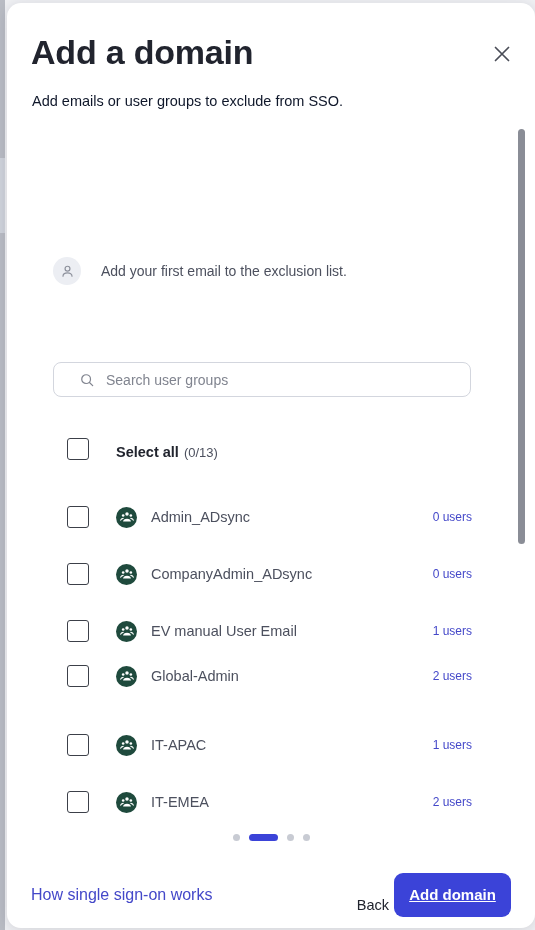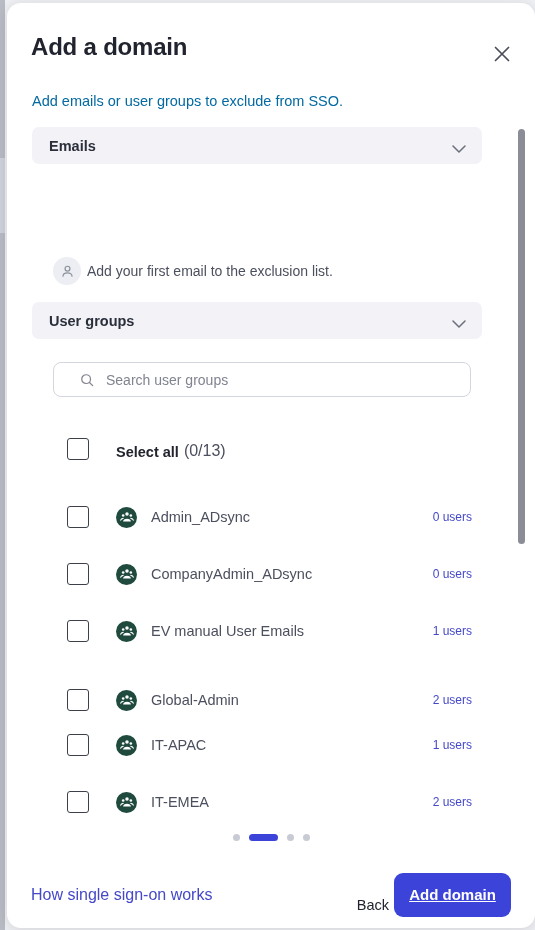--- a/index.html
+++ b/index.html
@@ -35,33 +35,33 @@
     box-shadow: 0 2px 14px rgba(20,22,40,.14);
     overflow: hidden;
   }
 
   
   .modal-header {
     position: absolute; left: 0; top: 0; width: 528px; height: 86px;
   }
   .modal-title {
     position: absolute; left: 24px; top: 30px;
-    font-size: 24px; font-weight: 700; color: #21242e;
+    font-size: 34px; font-weight: 700; color: #21242e;
     letter-spacing: -.2px;
   }
   .close-btn {
     position: absolute; right: 20px; top: 38px;
     width: 26px; height: 26px; cursor: pointer;
     display: flex; align-items: center; justify-content: center;
   }
   .close-btn svg { display: block; }
 
   .subtitle {
     position: absolute; left: 25px; top: 90px;
-    font-size: 14.5px; color: #0369a1;
+    font-size: 14.5px; color: #0f172a;
   }
 
   
   .scroll-area {
     position: absolute; left: 0; top: 118px;
     width: 528px; height: 700px;
     overflow: hidden;
   }
   .scrollbar-track {
     position: absolute; right: 10px; top: 122px;
@@ -118,21 +118,21 @@
   .empty-state {
     position: absolute; left: 46px; top: 254px;
     display: flex; align-items: center;
   }
   .empty-avatar {
     width: 28px; height: 28px; border-radius: 50%;
     background: #eceef3;
     display: flex; align-items: center; justify-content: center;
   }
   .empty-text {
-    margin-left: 6px;
+    margin-left: 20px;
     font-size: 14px; color: #4c505e;
   }
 
   
   .search-wrap {
     position: absolute; left: 46px; top: 359px;
     width: 418px; height: 35px;
     border: 1px solid #d3d6de; border-radius: 8px;
     background: #fff;
     display: flex; align-items: center; padding-left: 13px;
@@ -156,21 +156,21 @@
   .select-all-row {
     position: absolute; left: 60px; top: 435px;
     display: flex; align-items: flex-end;
   }
   .select-all-label {
     margin-left: 27px;
     font-size: 14.5px; font-weight: 700; color: #21242e;
   }
   .select-all-count {
     margin-left: 5px;
-    font-size: 16px; font-weight: 400; color: #4c505e;
+    font-size: 13px; font-weight: 400; color: #4c505e;
   }
 
   .group-row {
     position: absolute; left: 60px;
     width: 405px;
     display: flex; align-items: center;
   }
   .group-avatar {
     margin-left: 27px;
     width: 21px; height: 21px; border-radius: 50%;
@@ -238,48 +238,32 @@
       <svg width="20" height="20" viewBox="0 0 20 20" fill="none">
         <path d="M3.5 3.5 L16.5 16.5 M16.5 3.5 L3.5 16.5" stroke="#4a4d57" stroke-width="1.7" stroke-linecap="round"></path>
       </svg>
     </div>
   </div>
 
   <div class="subtitle">Add emails or user groups to exclude from SSO.</div>
 
   <div class="scroll-area">
 
-    <div class="accordion" style="top:6px;">
-      <span class="accordion-label">Emails</span>
-      <span class="chevron">
-        <svg width="14" height="9" viewBox="0 0 14 9" fill="none">
-          <path d="M1 1 L7 7 L13 1" stroke="#6b6f7c" stroke-width="1.5" stroke-linecap="round" stroke-linejoin="round"></path>
-        </svg>
-      </span>
-    </div>
 
 
     <div class="empty-state" style="top:136px;">
       <span class="empty-avatar">
         <svg width="15" height="15" viewBox="0 0 16 16" fill="none">
           <circle cx="8" cy="5" r="2.6" stroke="#8d919c" stroke-width="1.3"></circle>
           <path d="M3.2 13c0-2.3 2.2-3.6 4.8-3.6s4.8 1.3 4.8 3.6" stroke="#8d919c" stroke-width="1.3" stroke-linecap="round"></path>
         </svg>
       </span>
       <span class="empty-text">Add your first email to the exclusion list.</span>
     </div>
 
-    <div class="accordion" style="top:181px;">
-      <span class="accordion-label">User groups</span>
-      <span class="chevron">
-        <svg width="14" height="9" viewBox="0 0 14 9" fill="none">
-          <path d="M1 1 L7 7 L13 1" stroke="#6b6f7c" stroke-width="1.5" stroke-linecap="round" stroke-linejoin="round"></path>
-        </svg>
-      </span>
-    </div>
 
     <div class="search-wrap" style="top:241px;">
       <span class="search-icon">
         <svg width="14" height="14" viewBox="0 0 16 16" fill="none">
           <circle cx="7" cy="7" r="5" stroke="#80848f" stroke-width="1.4"></circle>
           <path d="M10.8 10.8 L14.5 14.5" stroke="#80848f" stroke-width="1.4" stroke-linecap="round"></path>
         </svg>
       </span>
       <input class="search-input" type="text" placeholder="Search user groups" style="">
     </div>
@@ -324,25 +308,25 @@
       <span class="cbx"></span>
       <span class="group-avatar">
         <svg width="14" height="14" viewBox="0 0 16 16" fill="none">
           <circle cx="8" cy="4.6" r="2" fill="#ffffff"></circle>
           <circle cx="3.6" cy="6.3" r="1.5" fill="#ffffff"></circle>
           <circle cx="12.4" cy="6.3" r="1.5" fill="#ffffff"></circle>
           <path d="M3.5 13.2c0-2.1 2-3.3 4.5-3.3s4.5 1.2 4.5 3.3z" fill="#ffffff"></path>
           <path d="M0.8 11.6c.3-1.3 1.4-2 2.8-2.1M15.2 11.6c-.3-1.3-1.4-2-2.8-2.1" stroke="#ffffff" stroke-width="1.3" stroke-linecap="round"></path>
         </svg>
       </span>
-      <span class="group-name">EV manual User Emails</span>
+      <span class="group-name">EV manual User Email</span>
       <span class="group-count">1 users</span>
     </div>
 
-    <div class="group-row" style="top:568px;">
+    <div class="group-row" style="top:544px;">
       <span class="cbx"></span>
       <span class="group-avatar">
         <svg width="14" height="14" viewBox="0 0 16 16" fill="none">
           <circle cx="8" cy="4.6" r="2" fill="#ffffff"></circle>
           <circle cx="3.6" cy="6.3" r="1.5" fill="#ffffff"></circle>
           <circle cx="12.4" cy="6.3" r="1.5" fill="#ffffff"></circle>
           <path d="M3.5 13.2c0-2.1 2-3.3 4.5-3.3s4.5 1.2 4.5 3.3z" fill="#ffffff"></path>
           <path d="M0.8 11.6c.3-1.3 1.4-2 2.8-2.1M15.2 11.6c-.3-1.3-1.4-2-2.8-2.1" stroke="#ffffff" stroke-width="1.3" stroke-linecap="round"></path>
         </svg>
       </span>

